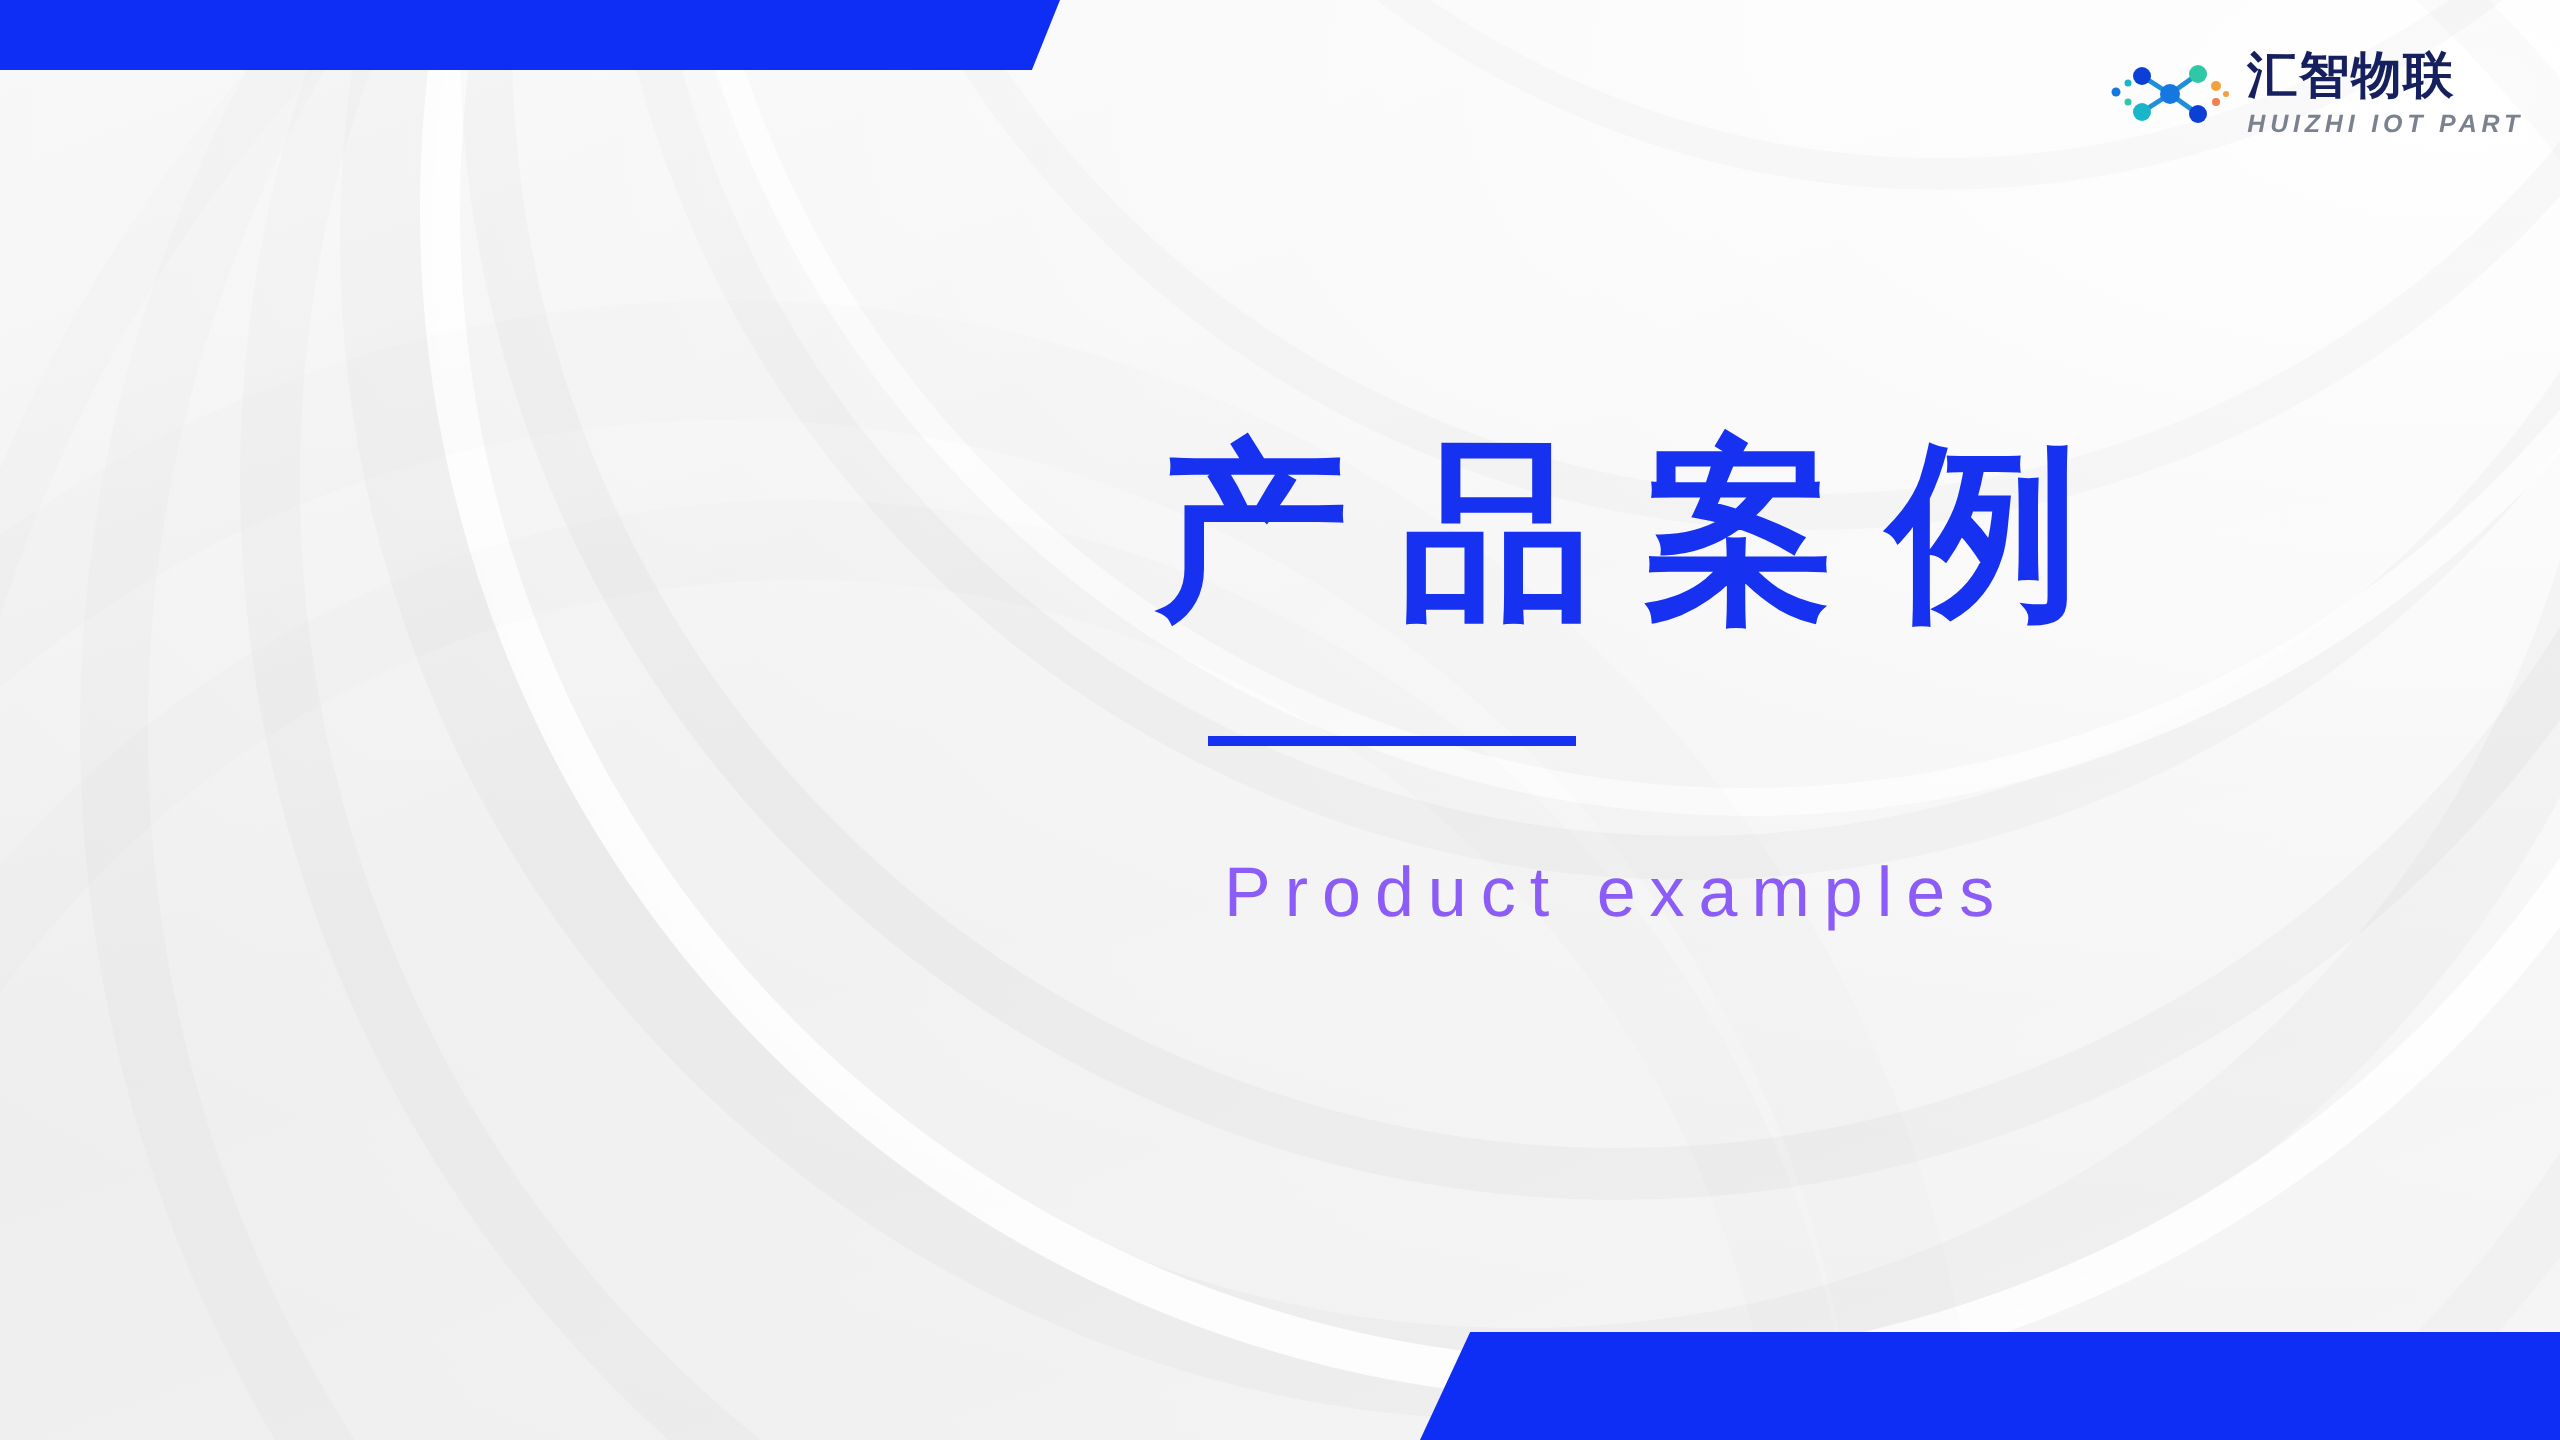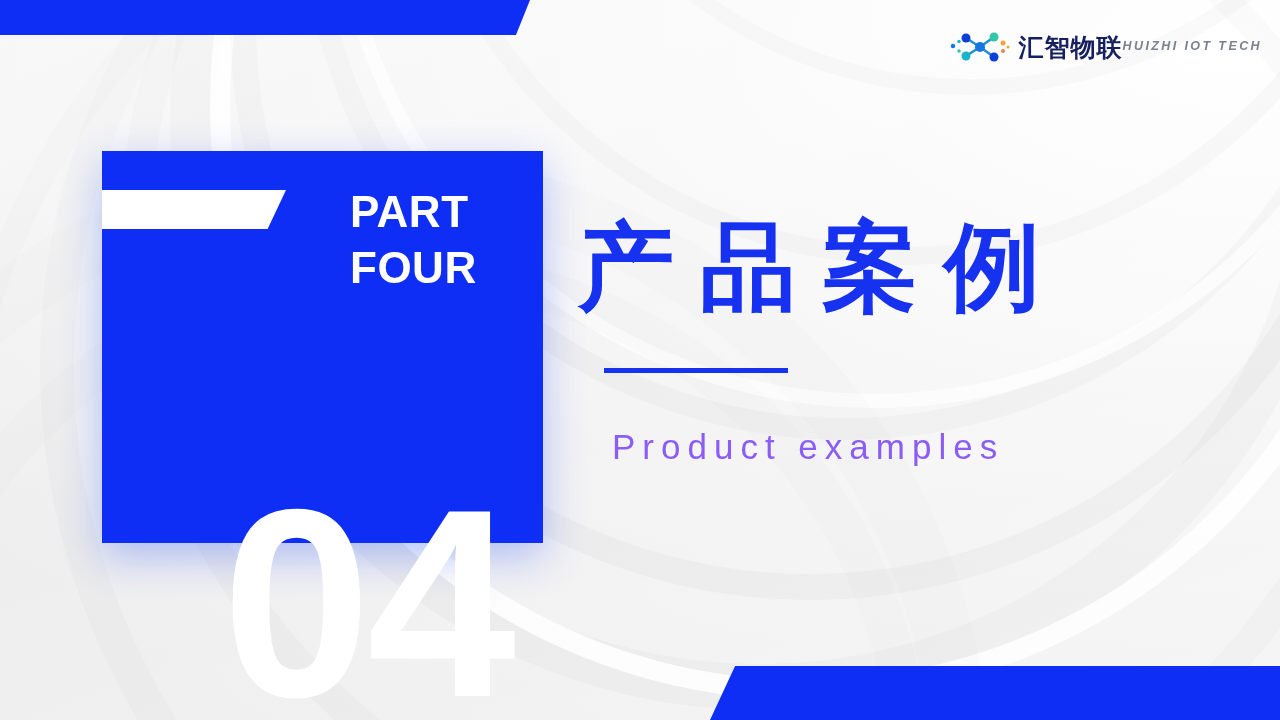--- a/index.html
+++ b/index.html
@@ -149,21 +149,21 @@
 
   
   .logo {
     position: absolute;
     right: 18px; top: 26px;
     display: flex;
     align-items: center;
     gap: 8px;
   }
   .logo-mark { width: 62px; height: 42px; display: block; }
-  .logo-text { display: flex; flex-direction: row; line-height: 1; }
+  .logo-text { display: flex; flex-direction: column; line-height: 1; }
   .logo-zh {
     color: #16205e;
     font-size: 25px;
     font-weight: bold;
     letter-spacing: 1px;
   }
   .logo-en {
     color: #7a818f;
     font-size: 12.5px;
     font-weight: bold;
@@ -210,28 +210,22 @@
       <circle cx="34" cy="60" r="9" fill="#19b6c9"></circle>
       <circle cx="62" cy="42" r="10" fill="#1677e0"></circle>
       <circle cx="90" cy="22" r="9" fill="#2fc7a6"></circle>
       <circle cx="90" cy="62" r="9" fill="#0b3fd6"></circle>
       <circle cx="108" cy="34" r="5" fill="#f4a13c"></circle>
       <circle cx="108" cy="50" r="4" fill="#f07f4b"></circle>
       <circle cx="118" cy="42" r="3" fill="#f4a13c"></circle>
     </svg>
     <div class="logo-text">
       <span class="logo-zh">汇智物联</span>
-      <span class="logo-en">HUIZHI IOT TECH</span>
+      <span class="logo-en">HUIZHI IOT PART</span>
     </div>
   </div>
 
-  <div class="card">
-    <div class="card-slash"></div>
-    <div class="card-part">PART
-FOUR</div>
-    <div class="card-num">04</div>
-  </div>
 
   <div class="title-zh">产品案例</div>
   <div class="title-rule"></div>
   <div class="subtitle-en">Product examples</div>
 
 </div>
 
 </body></html>

